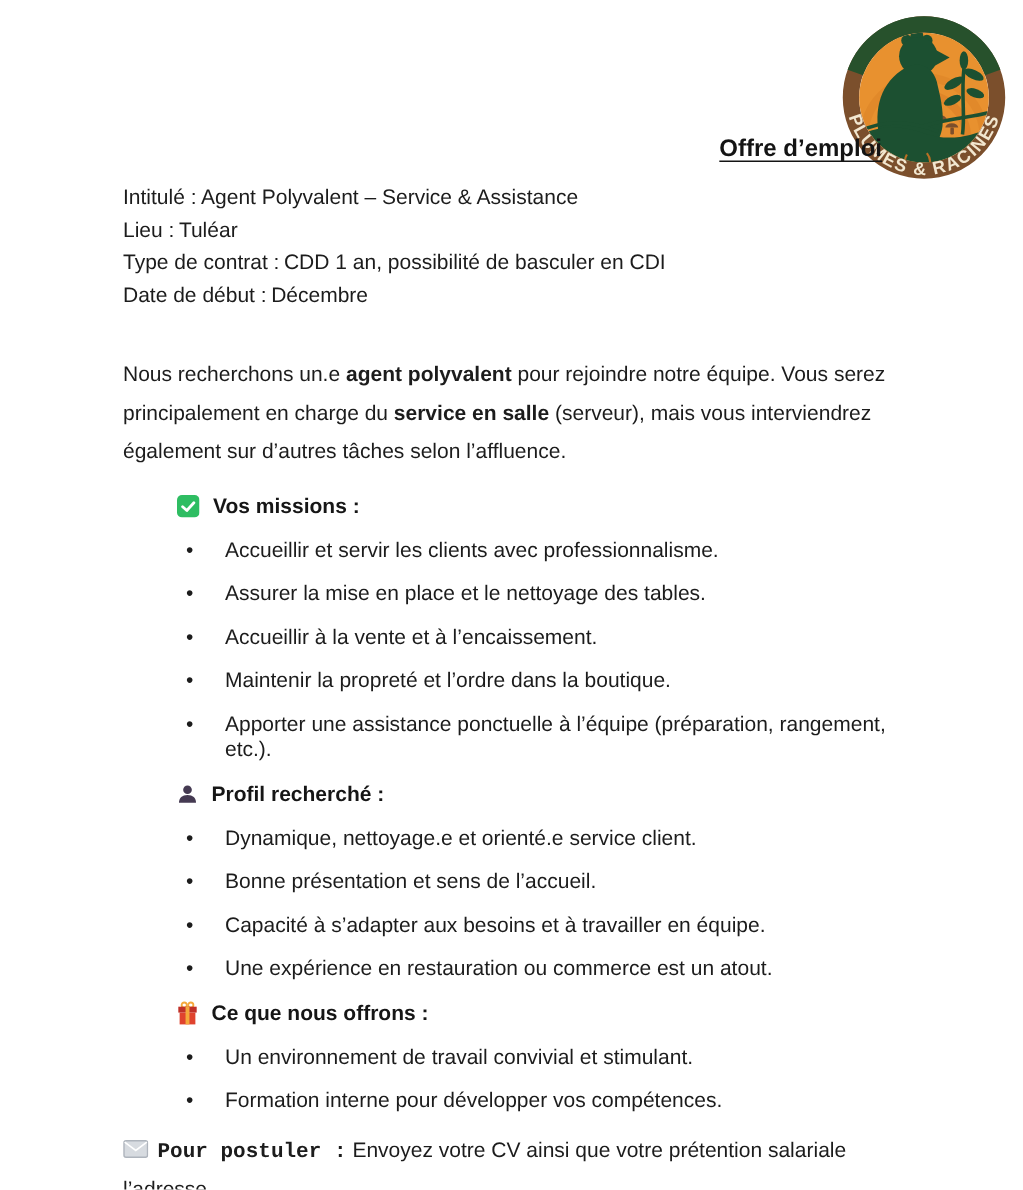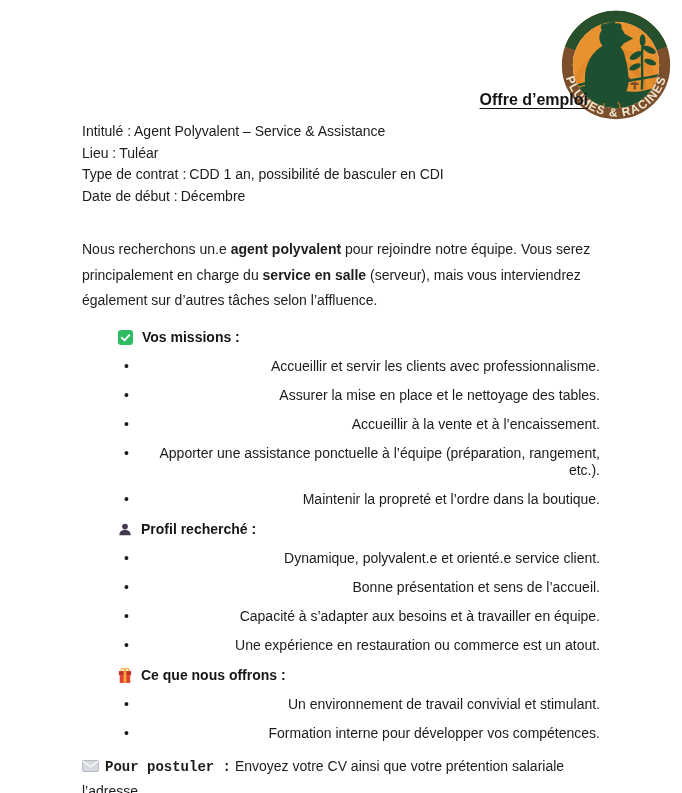--- a/index.html
+++ b/index.html
@@ -37,21 +37,21 @@
   .intro b { font-weight: bold; }
 
   .section-heading {
     display: flex; align-items: center; gap: 9px;
     font-size: 14px; font-weight: bold; line-height: 19px;
     margin: 0; color: #161616; padding-left: 36px;
   }
   .section-heading.first { margin-top: 2px; }
   .section-heading .h-icon { flex: 0 0 auto; display: inline-flex; }
 
-  ul.bullets { list-style: none; margin: 11px 0 0 0; padding: 0; text-align: right; }
+  ul.bullets { list-style: none; margin: 11px 0 0 0; padding: 0; }
   ul.bullets li {
     position: relative;
     padding-left: 68px;
     margin-bottom: 12px;
     font-size: 14px; line-height: 17px;
   }
   ul.bullets li::before {
     content: "\2022";
     position: absolute; left: 42px; top: 0;
     font-size: 14px; color: #1c1c1c;
@@ -144,37 +144,37 @@
         <rect width="16" height="16" rx="3.5" style="fill:#2ebd62"></rect>
         <path d="M4 8.3 L7 11 L12 5.5" style="fill:none;stroke:#ffffff;stroke-width:2;stroke-linecap:round;stroke-linejoin:round"></path>
       </svg>
     </span>
     <span>Vos missions :</span>
   </h2>
   <ul class="bullets">
     <li>Accueillir et servir les clients avec professionnalisme.</li>
     <li>Assurer la mise en place et le nettoyage des tables.</li>
     <li>Accueillir à la vente et à l’encaissement.</li>
+    <li>Maintenir la propreté et l’ordre dans la boutique.</li>
     <li>Apporter une assistance ponctuelle à l’équipe (préparation, rangement, etc.).</li>
-    <li>Maintenir la propreté et l’ordre dans la boutique.</li>
   </ul>
 
   <h2 class="section-heading">
     <span class="h-icon">
       <svg width="14" height="15" viewBox="0 0 16 16">
         <g style="fill:#453a52">
           <circle cx="8" cy="4.6" r="3.3"></circle>
           <path d="M1.5 14.5 C1.5 10.7 4 8.6 8 8.6 C12 8.6 14.5 10.7 14.5 14.5 Z"></path>
         </g>
       </svg>
     </span>
     <span>Profil recherché :</span>
   </h2>
   <ul class="bullets">
-    <li>Dynamique, polyvalent.e et orienté.e service client.</li>
+    <li>Dynamique, nettoyage.e et orienté.e service client.</li>
     <li>Bonne présentation et sens de l’accueil.</li>
     <li>Capacité à s’adapter aux besoins et à travailler en équipe.</li>
     <li>Une expérience en restauration ou commerce est un atout.</li>
   </ul>
 
   <h2 class="section-heading">
     <span class="h-icon">
       <svg width="14" height="17" viewBox="0 0 16 18">
         <circle cx="5.5" cy="2.8" r="2" style="fill:none;stroke:#f5a93b;stroke-width:1.4"></circle>
         <circle cx="10.5" cy="2.8" r="2" style="fill:none;stroke:#f5a93b;stroke-width:1.4"></circle>

